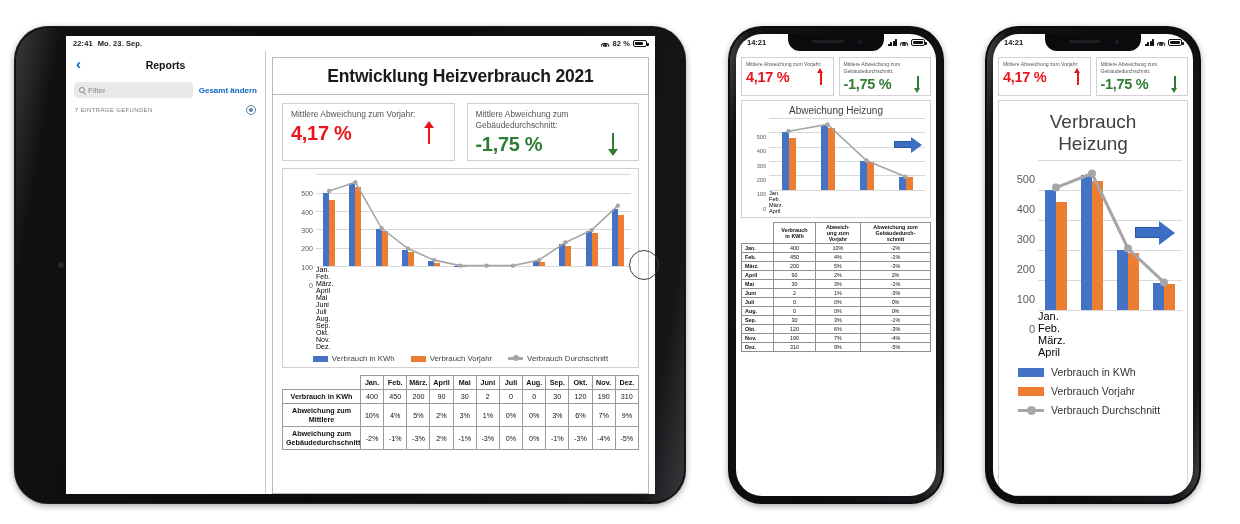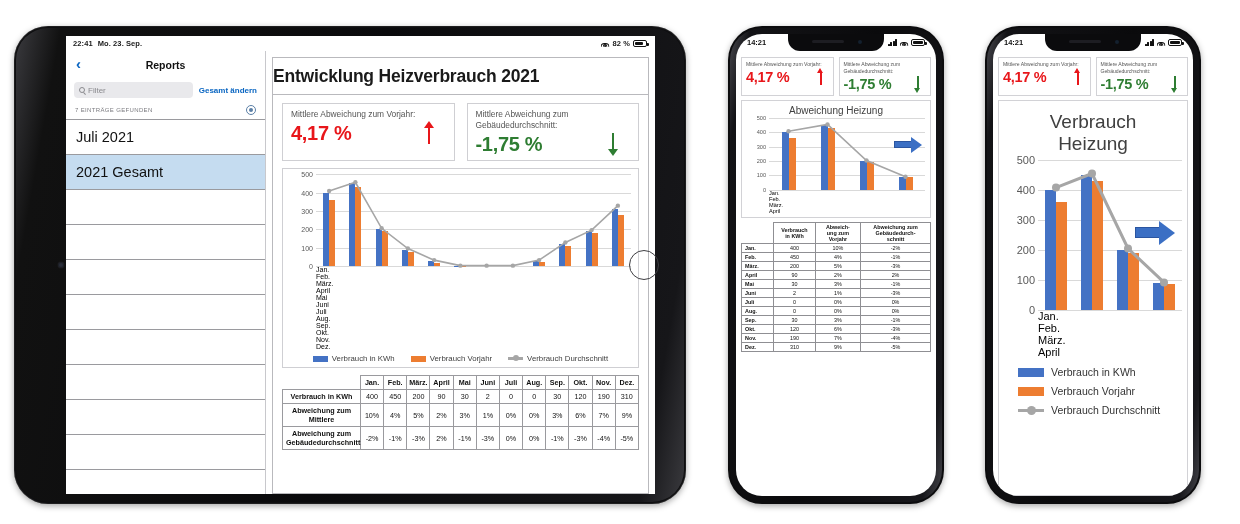--- a/index.html
+++ b/index.html
@@ -75,21 +75,21 @@
   .sb-count { font-size:6px; color:#7c7c80; letter-spacing:.35px; }
   .sb-target { width:10px; height:10px; border-radius:50%; border:1px solid #5b7fa6; position:relative; }
   .sb-target:after{ content:""; position:absolute; left:2px; top:2px; right:2px; bottom:2px; border-radius:50%; background:#5b7fa6;}
   .sb-list { flex:1; border-top:1px solid #9a9a9e; }
   .sb-item { height:35px; border-bottom:1px solid #9a9a9e; display:flex; align-items:center;
      padding-left:10px; font-size:14.5px; color:#111; background:#fff; }
   .sb-item.sel { background:#c5dcf0; }
   .sb-item.blank { height:35px; }
 
   .report { flex:1; background:#fff; padding:6px 6px 0 6px; display:flex; flex-direction:column; }
-  .rep-titlebox { border:1px solid #b9b9bd; height:38px; display:flex; align-items:center; }
+  .rep-titlebox { border:1px solid #b9b9bd; height:38px; display:flex; align-items:center; justify-content:center; }
   .rep-title { font-size:17.5px; font-weight:700; color:#1a1a1a; letter-spacing:-.2px; }
   .rep-panel { border:1px solid #b9b9bd; border-top:none; flex:1; padding:8px 9px 6px 9px; display:flex; flex-direction:column; gap:7px; }
 
   .kpi-row { display:flex; gap:12px; }
   .kpi { flex:1; border:1px solid #cfcfd3; padding:5px 8px 4px 8px; }
   .kpi-label { font-size:8.4px; color:#555; line-height:1.32; }
   .kpi-val-row { display:flex; align-items:center; justify-content:space-between; margin-top:1px; padding-right:10px; }
   .kpi-val { font-size:20px; font-weight:700; letter-spacing:-.3px; }
   .kpi-val.up { color:#e8161a; }
   .kpi-val.down { color:#2e7d32; }
@@ -98,21 +98,21 @@
   .arrow-up:before{ content:""; position:absolute; left:2.2px; top:0; border-left:5px solid transparent; border-right:5px solid transparent; border-bottom:7px solid #e8161a;}
   .arrow-dn i { position:absolute; left:6px; top:1px; width:2.4px; height:18px; background:#2e7d32; }
   .arrow-dn:before{ content:""; position:absolute; left:2.2px; bottom:0; border-left:5px solid transparent; border-right:5px solid transparent; border-top:7px solid #2e7d32;}
 
   .chart-card { border:1px solid #cfcfd3; padding:5px 7px 4px 7px; }
   .chart-title { text-align:center; font-size:11.5px; color:#404040; margin-bottom:2px; }
 
   
   .plot { position:relative; }
   .plot .yax { position:absolute; left:0; top:0; bottom:0; width:26px; }
-  .plot .ytick { position:absolute; right:3px; transform:translateY(-50%); font-size:7px; color:#595959; }
+  .plot .ytick { position:absolute; right:3px; transform:translateY(-50%); font-size:7px; color:#595959;margin-top:19px; }
   .plot .grid { position:absolute; left:26px; right:0; top:0; bottom:0; }
   .plot .gl { position:absolute; left:0; right:0; height:1px; background:#d9d9d9; }
   .plot .bars { position:absolute; left:26px; right:0; top:0; bottom:0; display:flex; }
   .plot .bgroup { flex:1; position:relative; display:flex; align-items:flex-end; justify-content:center; gap:0px; }
   .plot .bar { width:6px; }
   .plot .bar.b1 { background:#4472c4; }
   .plot .bar.b2 { background:#ed7d31; }
   .plot svg.line { position:absolute; left:26px; top:0; right:0; bottom:0; overflow:visible; }
 
   .legend { display:flex; justify-content:center; align-items:center; gap:16px; padding-top:4px; }
@@ -223,36 +223,20 @@
           <div class="sb-search-row">
             <div class="sb-search">
               <span class="mag"></span>
               <span>Filter</span>
             </div>
             <span class="sb-filter">Gesamt ändern</span>
           </div>
           <div class="sb-count-row">
             <span class="sb-count">7 EINTRÄGE GEFUNDEN</span>
             <span class="sb-target"></span>
-          </div>
-          <div class="sb-list">
-            <div class="sb-item">
-              <span>Juli 2021</span>
-            </div>
-            <div class="sb-item sel">
-              <span>2021 Gesamt</span>
-            </div>
-            <div class="sb-item blank"></div>
-            <div class="sb-item blank"></div>
-            <div class="sb-item blank"></div>
-            <div class="sb-item blank"></div>
-            <div class="sb-item blank"></div>
-            <div class="sb-item blank"></div>
-            <div class="sb-item blank"></div>
-            <div class="sb-item blank"></div>
           </div>
         </div>
 
         <div class="report">
           <div class="rep-titlebox">
             <div class="rep-title">Entwicklung Heizverbrauch 2021</div>
           </div>
           <div class="rep-panel">
 
             <div class="kpi-row">

